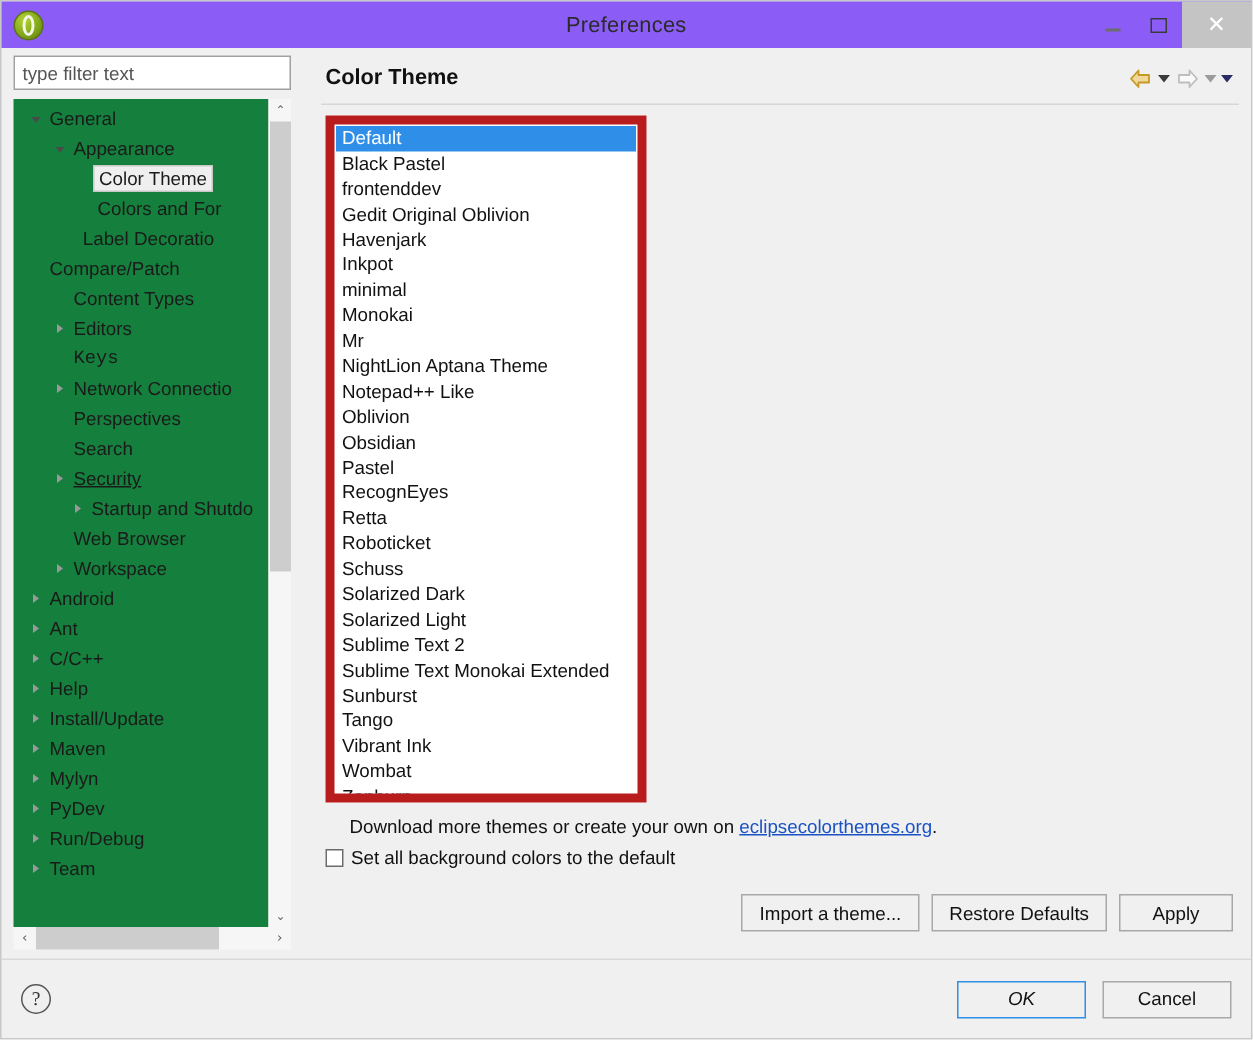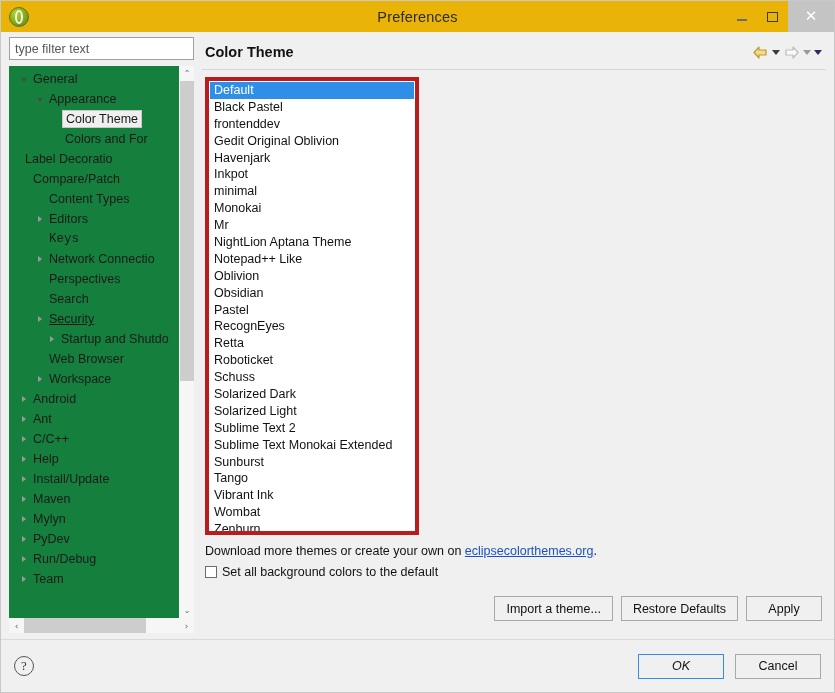--- a/index.html
+++ b/index.html
@@ -18,21 +18,21 @@
     position: relative;
     width: 835px; height: 693px;
     background: #f0f0f0;
     border: 1px solid #c8c8c8;
     display: flex; flex-direction: column;
   }
 
   
   .titlebar {
     height: 31px;
-    background: #eab308;
+    background: #8b5cf6;
     display: flex; align-items: center;
     flex: none;
     position: relative;
   }
   .app-icon {
     width: 22px; height: 22px;
     margin-left: 7px;
     position: relative;
     flex: none;
   }
@@ -75,21 +75,21 @@
   .glyph-close {
     color: #fff; font-size: 15px; line-height: 1;
     font-family: "DejaVu Sans", sans-serif;
   }
 
   
   .body {
     flex: 1;
     display: flex;
     padding: 0 8px;
-    gap: 0;
+    gap: 12px;
     min-height: 0;
   }
 
   
   .leftpane {
     width: 185px;
     flex: none;
     display: flex; flex-direction: column;
     padding-top: 5px;
     min-height: 0;
@@ -222,41 +222,41 @@
 
   .content-inner {
     flex: 1; display: flex; flex-direction: column; min-height: 0;
     padding-left: 3px;
   }
 
   
   .theme-list {
     width: 214px;
     height: 458px;
-    border: 4px solid #b91c1c;
+    border: 6px solid #b91c1c;
     background: #fff;
     overflow: hidden;
     flex: none;
     padding: 1px;
   }
   .theme-item {
     height: 16.9px;
     line-height: 16.9px;
     font-size: 12.5px;
     padding-left: 4px;
     color: #111;
     white-space: nowrap;
   }
   .theme-item.selected { background: #2f8fe8; color: #fff; }
 
   .below-list {
     margin-top: 9px;
     flex: none;
   }
-  .dl-line { font-size: 12.5px; color: #111; }
+  .dl-line { font-size: 12.5px; color: #111; margin-left: 16px; }
   .dl-line a { color: #1a52c4; text-decoration: underline; }
   .cb-row {
     display: flex; align-items: center;
     margin-top: 7px; font-size: 12.5px; color: #111;
   }
   .cbox {
     width: 12px; height: 12px; flex: none;
     border: 1px solid #6b6b6b; background: #fff;
     margin-right: 5px;
   }
@@ -346,21 +346,21 @@
               <span class="tree-label">Appearance</span>
             </div>
             <div class="tree-item selected" style="padding-left: 40px;">
               <span class="tw"></span>
               <span class="tree-label">Color Theme</span>
             </div>
             <div class="tree-item" style="padding-left: 40px;">
               <span class="tw"></span>
               <span class="tree-label">Colors and For</span>
             </div>
-            <div class="tree-item" style="">
+            <div class="tree-item" style=" justify-content: center;">
               <span class="tw"></span>
               <span class="tree-label">Label Decoratio</span>
             </div>
             <div class="tree-item" style="padding-left: 8px;">
               <span class="tw"></span>
               <span class="tree-label">Compare/Patch</span>
             </div>
             <div class="tree-item" style="padding-left: 24px;">
               <span class="tw"></span>
               <span class="tree-label">Content Types</span>

